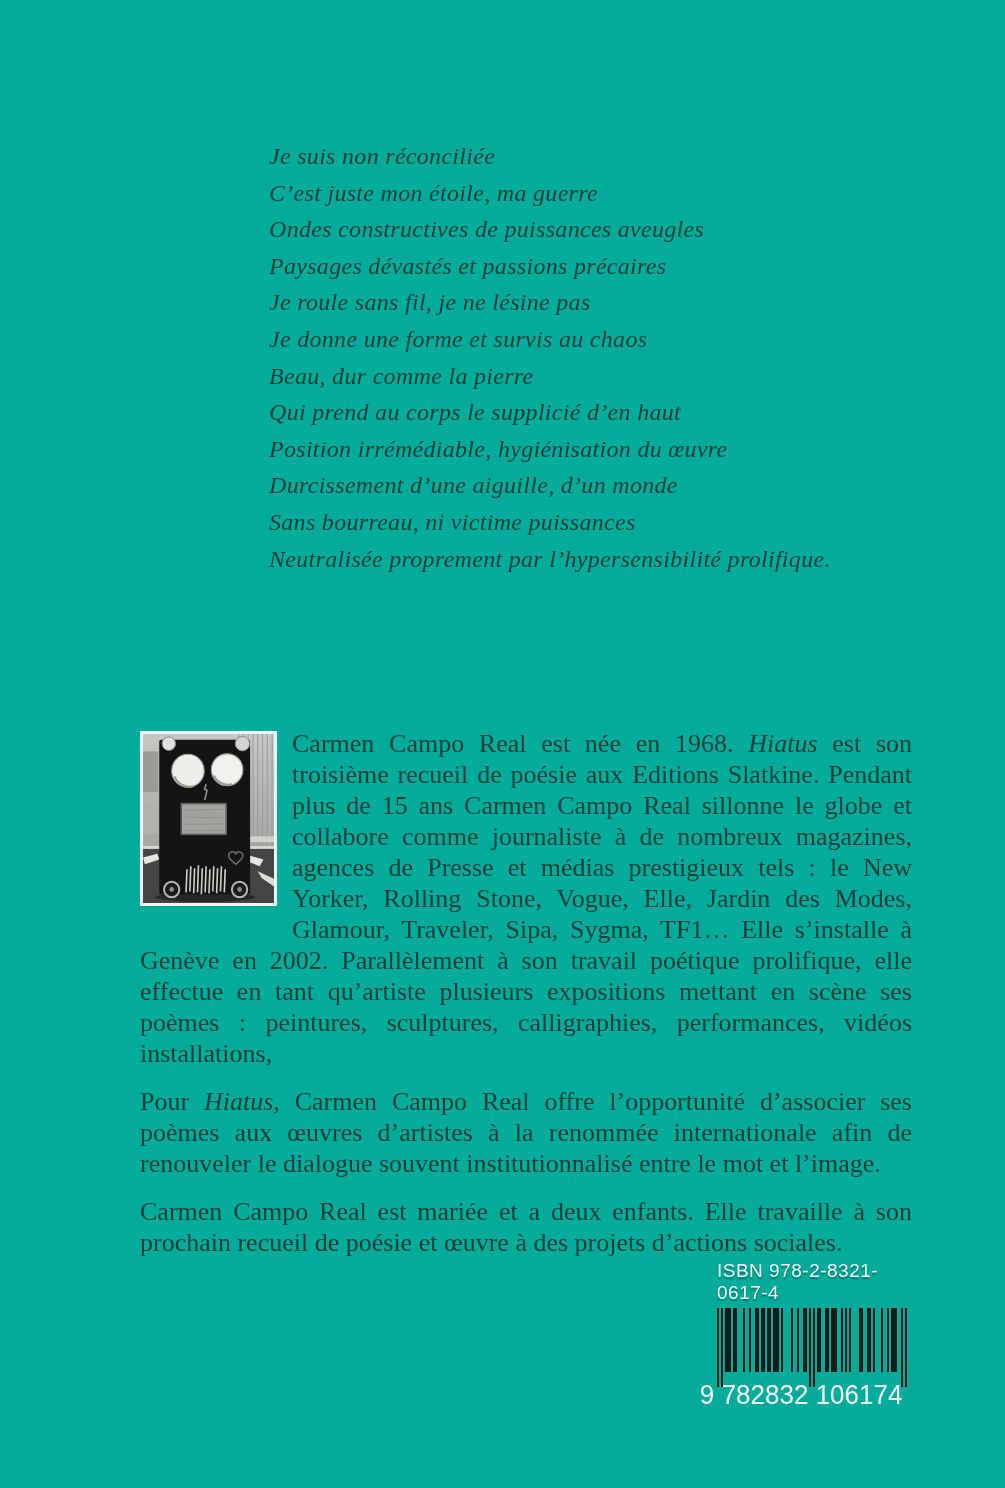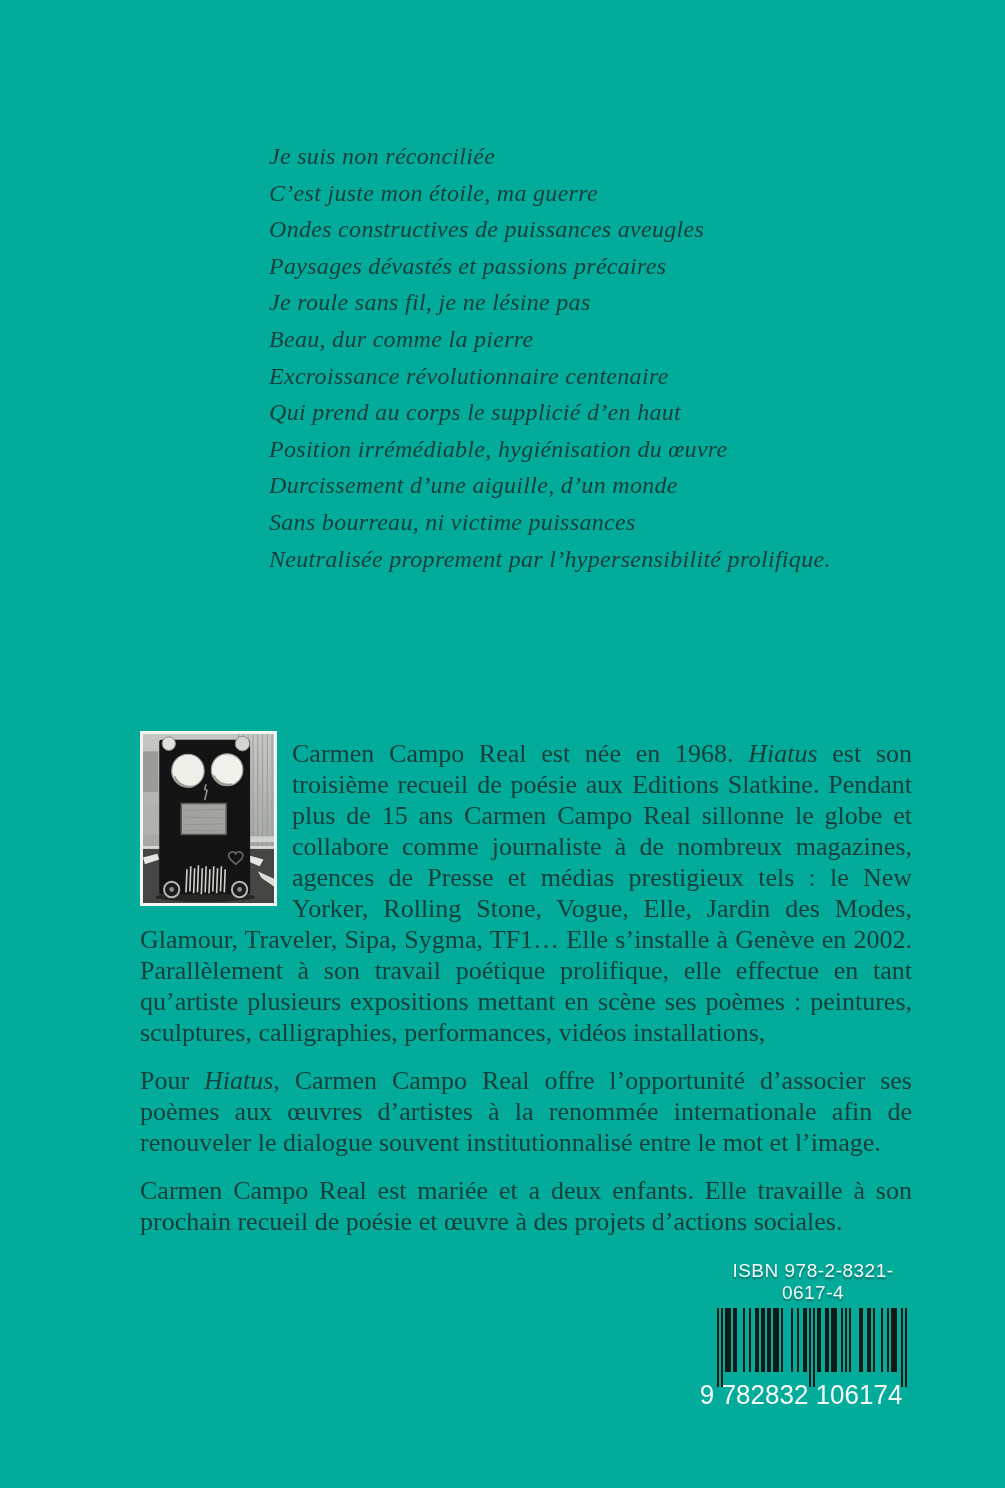--- a/index.html
+++ b/index.html
@@ -14,33 +14,33 @@
   .poem{
     position:absolute;left:269px;top:138px;
     font-style:italic;font-size:24px;line-height:36.6px;
     color:var(--ink);letter-spacing:.3px;white-space:nowrap;
   }
   .bio{
     position:absolute;left:140px;top:728px;width:772px;
     font-size:26px;line-height:31px;color:var(--ink);
     text-align:justify;
   }
-  .bio p{margin:10px 0 17px 0;}
+  .bio p{margin:0 0 17px 0;}
   .bio p:last-child{margin-bottom:0;}
   .bio em{font-style:italic;}
   .photo{
     float:left;width:137px;height:175px;margin:3px 15px 12px 0;
     border:3px solid #f3f5f1;background:#b6b8b4;
   }
   .photo svg{display:block;width:100%;height:100%;}
   .barcode-block{
     position:absolute;left:697px;top:1260px;width:214px;
   }
   .isbn-label{
-    width:192px;margin-left:20px;text-align:center;
+    width:192px;margin-left:20px;
     font-family:"Liberation Sans",sans-serif;font-size:19px;
     letter-spacing:.5px;color:var(--white);
     text-shadow:0 2px 2px rgba(5,35,30,.45);
   }
   .barcode-svg{display:block;margin-top:4px;width:212px;height:104px;}
   .barcode-svg text{
     font-family:"Liberation Sans",sans-serif;font-size:26px;
     fill:var(--white);
   }
 </style>
@@ -48,22 +48,22 @@
 <body>
 
 <div class="cover">
 
   <div class="poem">
       <div>Je suis non réconciliée</div>
       <div>C’est juste mon étoile, ma guerre</div>
       <div>Ondes constructives de puissances aveugles</div>
       <div>Paysages dévastés et passions précaires</div>
       <div>Je roule sans fil, je ne lésine pas</div>
+      <div>Je donne une forme et survis au chaos</div>
       <div>Beau, dur comme la pierre</div>
-      <div>Excroissance révolutionnaire centenaire</div>
       <div>Qui prend au corps le supplicié d’en haut</div>
       <div>Position irrémédiable, hygiénisation du œuvre</div>
       <div>Durcissement d’une aiguille, d’un monde</div>
       <div>Sans bourreau, ni victime puissances</div>
       <div>Neutralisée proprement par l’hypersensibilité prolifique.</div>
     </div>
 
   <div class="bio">
     <div class="photo" title="Black rectangular sculpture resembling a robot face with two round white eyes, a grey mouth panel and small wheels, photographed outdoors in front of a grey wall">
       <svg viewBox="0 0 137 175" preserveAspectRatio="none">

